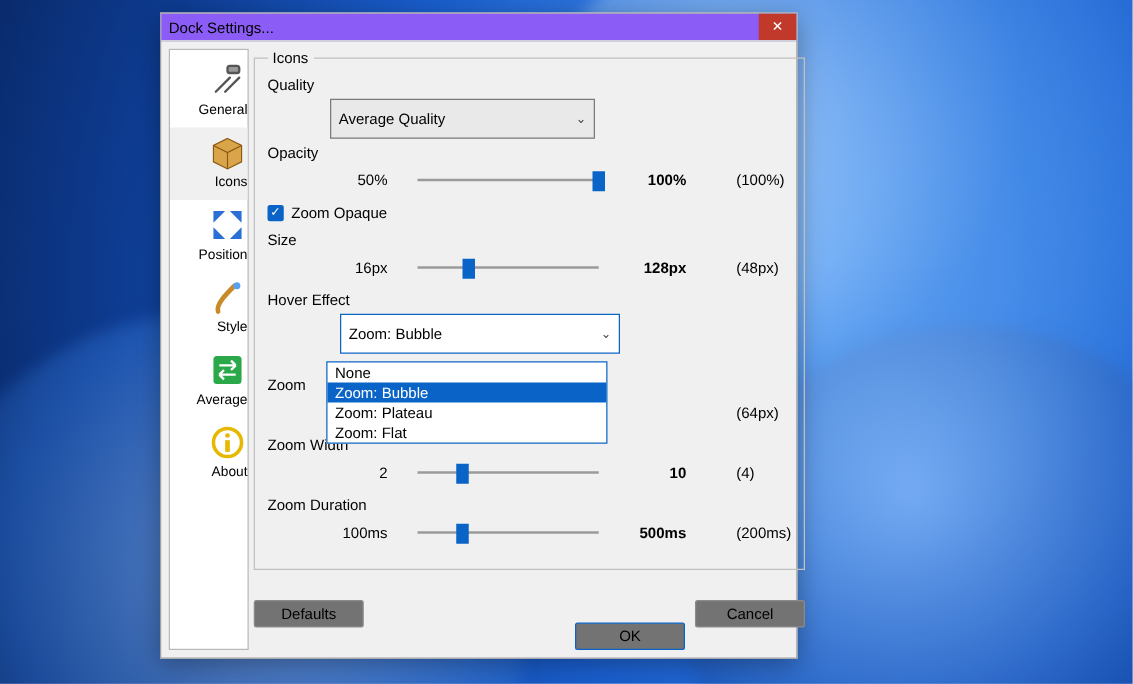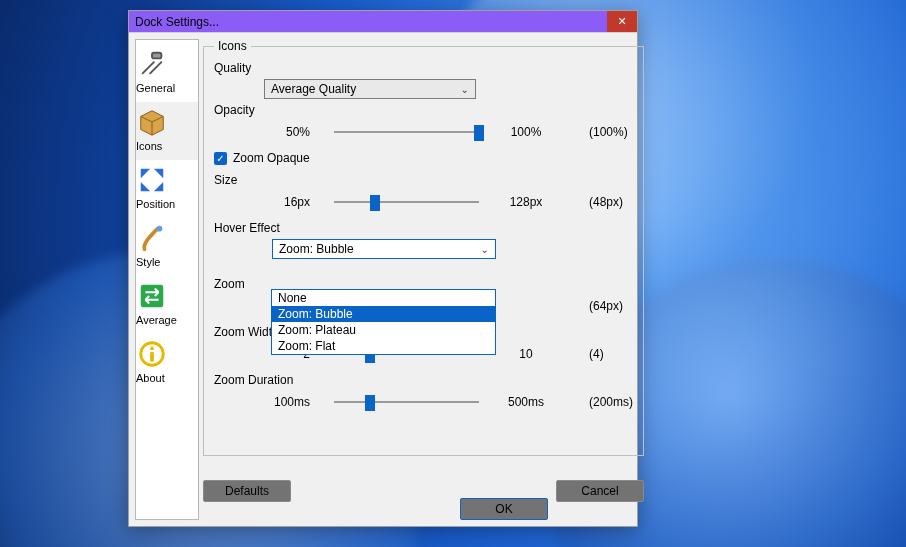--- a/index.html
+++ b/index.html
@@ -32,66 +32,66 @@
   }
 
   .body-area { flex:1; display:flex; padding:6px; gap:4px; }
 
   .sidebar {
     width:66px; background:#fff; border:1px solid #b8b8b8;
     display:flex; flex-direction:column; align-items:center;
     padding-top:4px; gap:0;
   }
   .side-item {
-    width:62px; display:flex; flex-direction:column; align-items:flex-start;
+    width:62px; display:flex; flex-direction:column; align-items:flex-end;
     font-size:11px; color:#000; padding:4px 0 8px 0; cursor:pointer;
   }
   .side-item .icon { width:32px; height:32px; margin-bottom:2px; display:flex; align-items:center; justify-content:center; }
   .side-item.selected { background:#f0f0f0;  }
 
   .main-panel {
     flex:1; display:flex; flex-direction:column;
     font-size:12px; color:#000;
     position:relative;
   }
   fieldset.group {
     border:1px solid #c0c0c0; margin:0; padding:8px 10px 10px 10px;
     flex:1;
   }
   fieldset.group legend { font-size:12px; padding:0 4px; }
 
   .row { margin-bottom:4px; }
   .label { font-size:12px; }
 
   .select {
-    width:212px; height:20px; font-size:12px;
+    width:212px; height:32px; font-size:12px;
     border:1px solid #7a7a7a; background:#e9e9e9;
     padding-left:6px; display:flex; align-items:center; justify-content:space-between;
     cursor:pointer; position:relative;
   }
   .select.open { border:1px solid #0a64c2; background:#fff; }
   .select .chev { margin-right:6px; font-size:10px; color:#444; }
 
   .dropdown-list {
-    position:absolute; left:68px; top:250px; width:225px;
+    position:absolute; left:58px; top:250px; width:225px;
     background:#fff; border:1px solid #0a64c2; z-index:5;
     border-top:1px solid #0a64c2;
   }
   .dropdown-list .opt {
     font-size:12px; padding:0 6px; height:16px; line-height:16px; cursor:pointer;
     white-space:nowrap;
   }
   .dropdown-list .opt.hilite { background:#0a64c8; color:#fff; }
 
   .slider-row {
     display:flex; align-items:center; gap:24px; margin:6px 0 10px 0;
     padding-left:50px;
   }
   .slider-row .sl-min, .slider-row .sl-max { font-size:12px; width:46px; text-align:right; }
-  .slider-row .sl-max { text-align:center; }
+  .slider-row .sl-max { text-align:right;font-weight:bold; }
   .slider-row .sl-val { font-size:12px; width:60px; text-align:left; padding-left:16px; }
   .slider {
     width:145px; height:18px; position:relative;
   }
   .slider .track {
     position:absolute; left:0; right:0; top:8px; height:2px; background:#9a9a9a;
   }
   .slider .thumb {
     position:absolute; top:2px; width:10px; height:16px; background:#0a64c8;
     transform:translateX(-5px); cursor:pointer;

